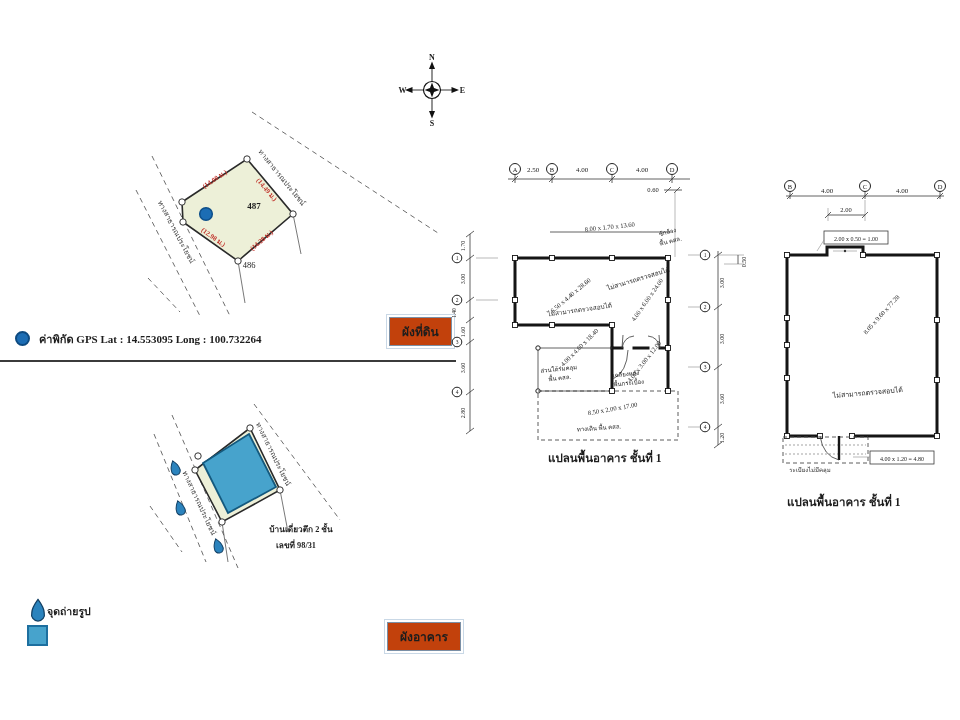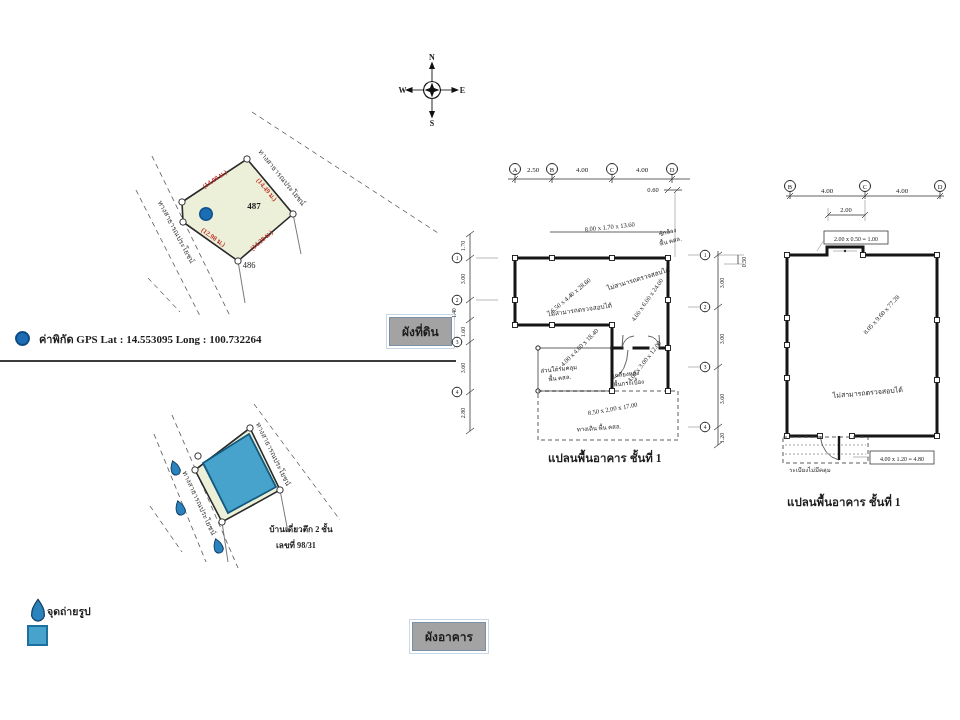--- a/index.html
+++ b/index.html
@@ -10,21 +10,21 @@
   svg text{font-family:"Liberation Serif","DejaVu Serif",serif;fill:#1d1d1d;text-anchor:middle;}
   .thin{stroke:#3a3a3a;stroke-width:0.8;fill:none;}
   .lite{stroke:#8a8a8a;stroke-width:0.6;fill:none;}
   .wall{stroke:#151515;stroke-width:3;fill:none;stroke-linecap:square;}
   .dash{stroke:#6e6e6e;stroke-width:1;fill:none;stroke-dasharray:5 4;}
   .dash2{stroke:#4a4a4a;stroke-width:0.9;fill:none;stroke-dasharray:4 3;}
   .bub{fill:#ffffff;stroke:#222;stroke-width:1;}
   .sq{fill:#ffffff;stroke:#161616;stroke-width:0.9;}
   .red{fill:#c1332b;font-weight:bold;}
   .roadtxt{fill:#3c3c3c;}
-  .tagbox{position:absolute;background:#a3a3a3;border:1px solid #7b90a6;outline:1px solid #c9d8e6;
+  .tagbox{position:absolute;background:#c2410c;border:1px solid #7b90a6;outline:1px solid #c9d8e6;
           outline-offset:2px;padding:4px 12px;font-size:12px;font-weight:bold;}
   .cap{position:absolute;font-weight:bold;font-size:11.5px;text-align:left;}
   .legtxt{position:absolute;font-size:10.5px;font-weight:bold;}
   .drop{fill:#2b83bd;stroke:#123f63;stroke-width:1;}
 </style>
 </head>
 <body>
 
 <div id="page">
 
@@ -99,21 +99,21 @@
   </svg>
 
   <svg class="abs" style="left:26px;top:597px" width="24" height="26" viewBox="-9 -11 18 21">
     <path d="M0,-9 C4,-3.5 5,-0.5 5,1.8 A5.2,5.2 0 1 1 -5,1.8 C-5,-0.5 -4,-3.5 0,-9 Z" class="drop"></path>
   </svg>
   <div class="legtxt" style="left:47px;top:603px;">จุดถ่ายรูป</div>
 
   <div class="abs" style="left:27px;top:625px;width:21px;height:21px;background:#47a3cc;
        border:2px solid #1d6f9f;box-sizing:border-box;"></div>
 
-  <div class="tagbox" style="left:387px;top:622px;margin-left:25px;">ผังอาคาร</div>
+  <div class="tagbox" style="left:387px;top:622px;">ผังอาคาร</div>
 
   <svg class="abs" style="left:445px;top:148px" width="310" height="332" viewBox="445 148 310 332">
 
     <circle cx="515" cy="169" r="5.5" class="bub"></circle>
       <text x="515" y="171.5" font-size="6.5">A</text>
     <circle cx="552" cy="169" r="5.5" class="bub"></circle>
       <text x="552" y="171.5" font-size="6.5">B</text>
     <circle cx="612" cy="169" r="5.5" class="bub"></circle>
       <text x="612" y="171.5" font-size="6.5">C</text>
     <circle cx="672" cy="169" r="5.5" class="bub"></circle>

